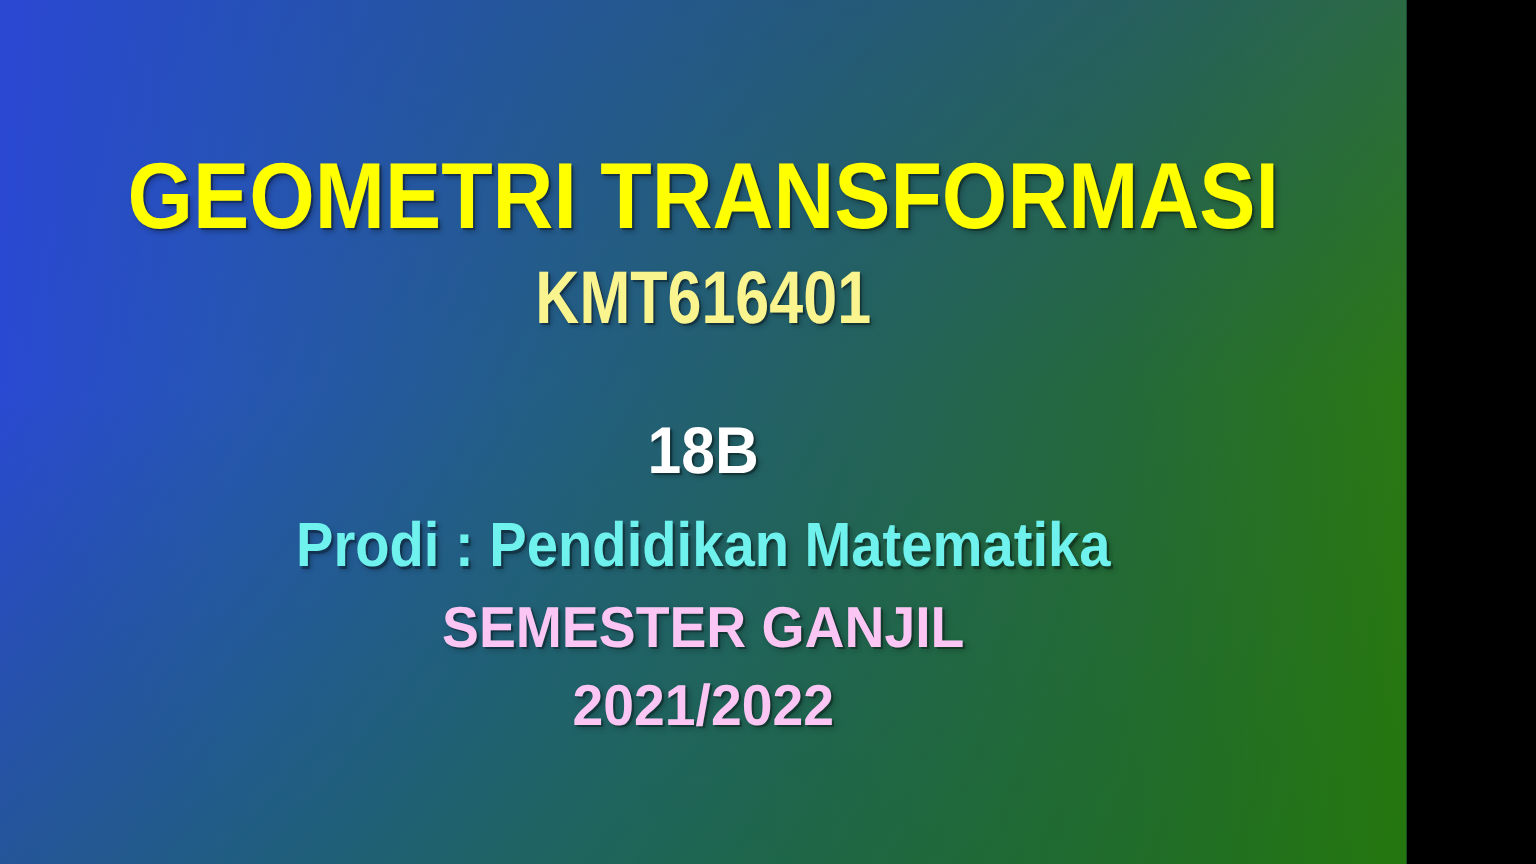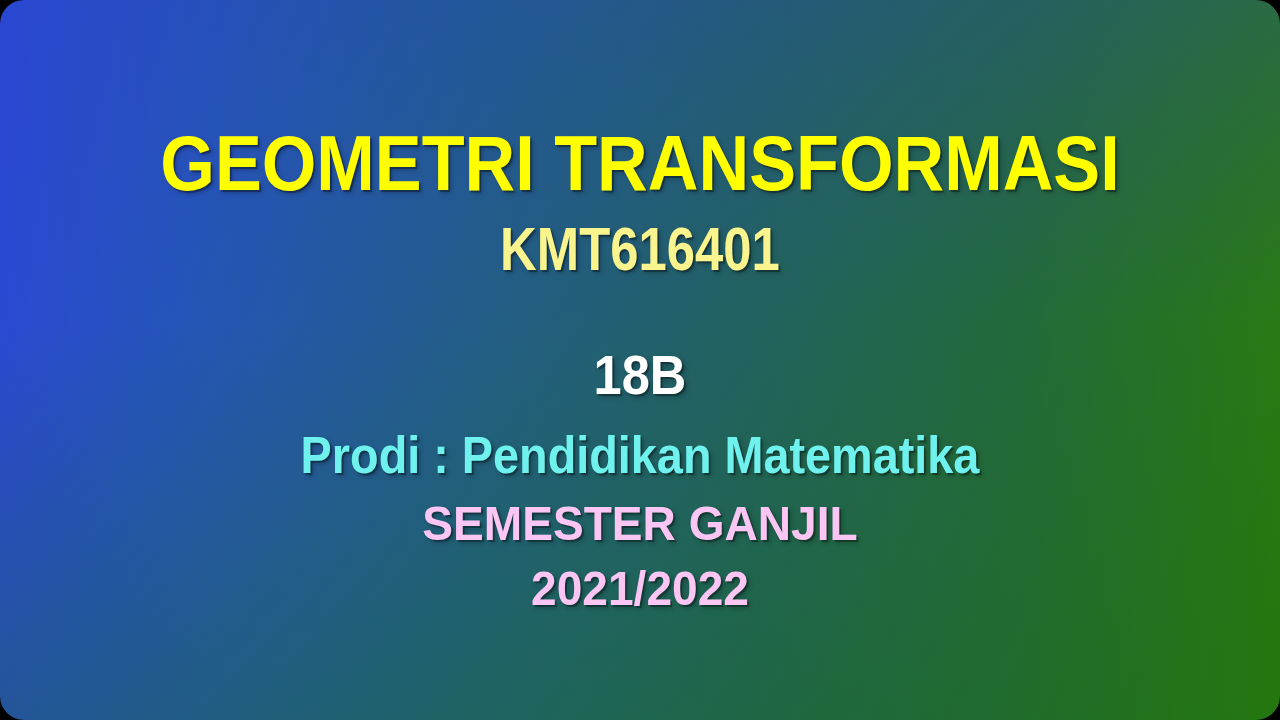--- a/index.html
+++ b/index.html
@@ -5,42 +5,41 @@
 <style>
   html, body {
     margin: 0;
     padding: 0;
     background: #000;
   }
 
   
   .slide {
     position: relative;
-    width: 1280px;
+    width: 1172px;
     height: 720px;
     overflow: hidden;
     font-family: "Liberation Sans", "DejaVu Sans", sans-serif;
     
     background-color: #235f70;
     background-image:
       linear-gradient(to bottom,
           rgba(40, 64, 200, 0.28) 0%,
           rgba(20, 60, 120, 0.04) 45%,
           rgba(20, 110, 10, 0.30) 100%),
       linear-gradient(to right,
           #2b4ad6 0%,
           #2656b6 16%,
           #235f86 38%,
           #23635f 58%,
           #256b38 80%,
           #2b7a10 100%);
     display: flex;
     flex-direction: column;
     align-items: center;
-    border-radius: 24px;
   }
 
   
   .line {
     width: 100%;
     text-align: center;
     white-space: nowrap;
     line-height: 1;
     letter-spacing: 0;
   }

